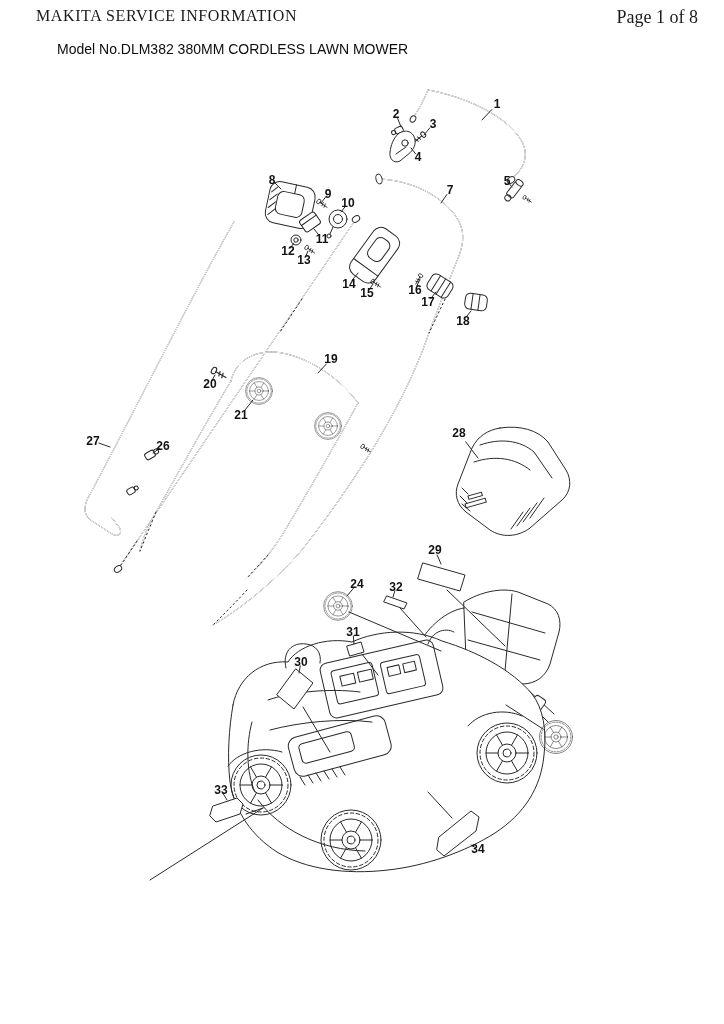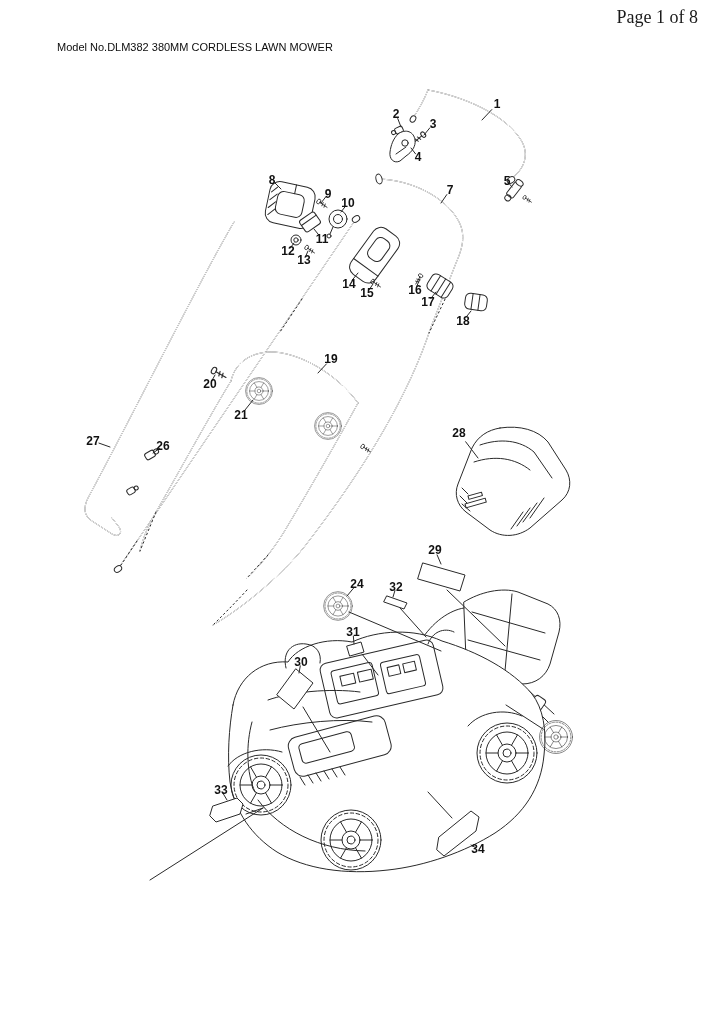--- a/index.html
+++ b/index.html
@@ -12,21 +12,21 @@
     position:absolute;top:7px;left:36px;
     font-size:16px;letter-spacing:.6px;color:#1a1a1a;
   }
   .hdr-page{
     position:absolute;top:7px;right:26px;
     font-size:18px;color:#1a1a1a;
   }
   .model-line{
     position:absolute;top:41px;left:57px;
     font-family:"Liberation Sans", sans-serif;
-    font-size:11px;color:#0d0d0d;
+    font-size:14px;color:#0d0d0d;
   }
   svg{position:absolute;top:0;left:0;}
   
   .art path,.art line,.art circle,.art rect,.art ellipse{
     stroke:#2a2a2a;stroke-width:1;fill:none;
     stroke-linecap:round;stroke-linejoin:round;
   }
   .art .solid{fill:#ffffff;}
   .tube-o{stroke-width:5.5;}
   .tube-i{stroke:#ffffff !important;stroke-width:3.6;}
@@ -40,20 +40,21 @@
     font-size:12px;font-weight:600;fill:#111;
     text-anchor:middle;
   }
   .leader{stroke:#3a3a3a;stroke-width:.9;fill:none;}
 </style>
 </head>
 <body>
 
 <div class="page">
 
+  <div class="hdr-title">MAKITA SERVICE INFORMATION</div>
   <div class="hdr-page">Page 1 of 8</div>
   <div class="model-line">Model No.DLM382 380MM CORDLESS LAWN MOWER</div>
 
   <svg class="art" width="724" height="1024" viewBox="0 0 724 1024">
 
     <defs>
       <symbol id="wheel" overflow="visible">
         <circle r="30" fill="#fff" stroke="#2a2a2a"></circle>
         <circle r="27" fill="none" stroke="#2a2a2a" stroke-width="6" stroke-dasharray="3.5 2.5"></circle>
         <circle r="21" fill="none" stroke="#2a2a2a"></circle>

